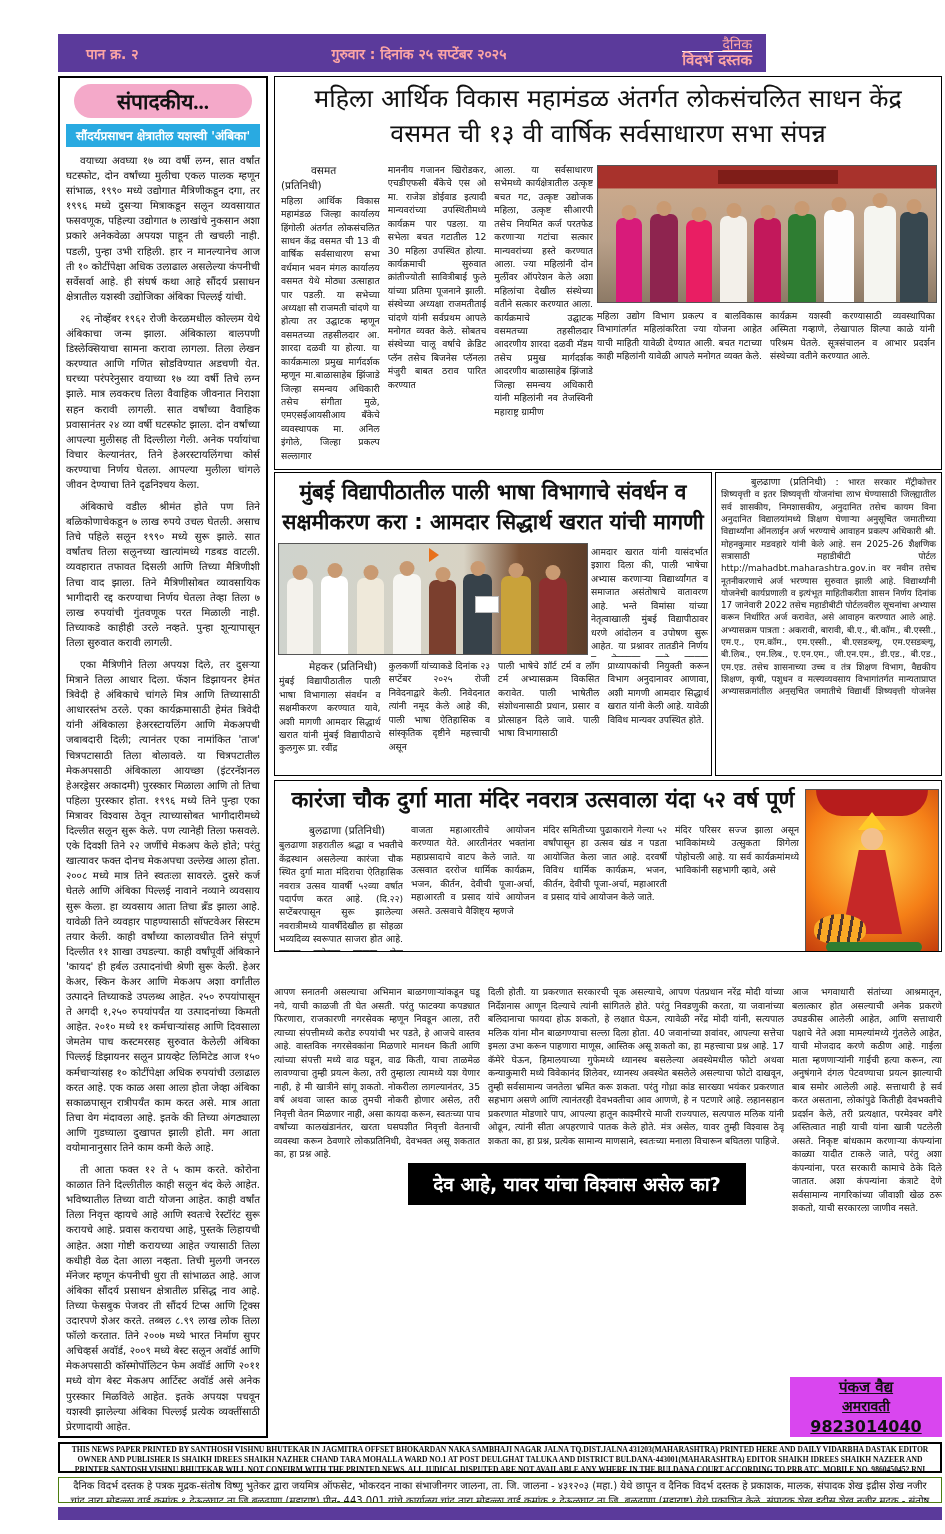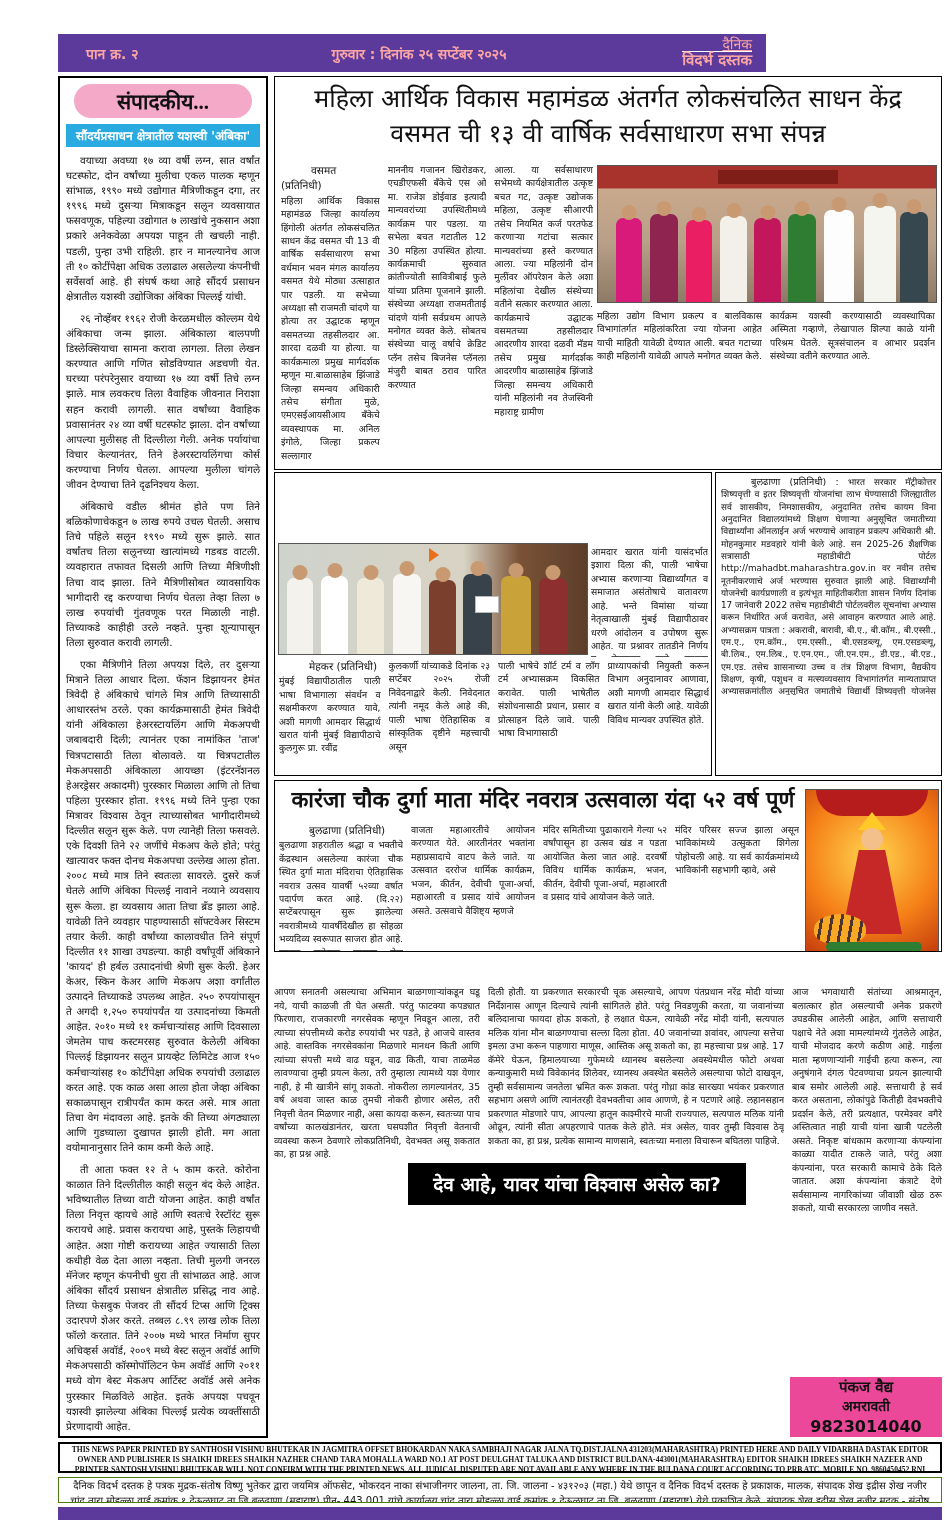--- a/index.html
+++ b/index.html
@@ -101,20 +101,21 @@
       <div class="f" style="left:302px;top:46px;width:28px;height:90px;background:#37474f;"></div>
       <div style="position:absolute;left:120px;top:4px;width:120px;height:14px;background:#7f1d18;"></div>
     </div>
     <div style="position:absolute;left:322px;top:232px;width:338px;height:154px;" class="cols">
       <div class="col">महिला उद्योग विभाग प्रकल्प व बालविकास विभागांतर्गत महिलांकरिता ज्या योजना आहेत याची माहिती यावेळी देण्यात आली. बचत गटाच्या काही महिलांनी यावेळी आपले मनोगत व्यक्त केले.</div>
       <div class="col">कार्यक्रम यशस्वी करण्यासाठी व्यवस्थापिका अस्मिता गव्हाणे, लेखापाल शिल्पा काळे यांनी परिश्रम घेतले. सूत्रसंचालन व आभार प्रदर्शन संस्थेच्या वतीने करण्यात आले.</div>
     </div>
   </div>
 
   <div class="abox" style="left:274px;top:472px;width:438px;height:304px;border-width:1px;">
+    <div class="headline2">मुंबई विद्यापीठातील पाली भाषा विभागाचे संवर्धन व सक्षमीकरण करा : आमदार सिद्धार्थ खरात यांची मागणी</div>
 
     <div class="photo" style="left:3px;top:70px;width:308px;height:110px;
          background:linear-gradient(90deg,#cfd3cd 0%,#d8d3c4 60%,#7a5236 78%,#5d3e2a 100%);">
       <div class="f" style="left:8px;top:34px;width:26px;height:76px;background:#f4f2ec;"></div>
       <div class="f" style="left:42px;top:32px;width:27px;height:78px;background:#ffffff;"></div>
       <div class="f" style="left:78px;top:34px;width:27px;height:76px;background:#efe9da;"></div>
       <div class="f" style="left:114px;top:30px;width:28px;height:80px;background:#f7f6f2;"></div>
       <div class="f" style="left:150px;top:36px;width:27px;height:74px;background:#7b3f2e;"></div>
       <div class="f" style="left:184px;top:30px;width:29px;height:80px;background:#37424a;"></div>
       <div class="f" style="left:222px;top:32px;width:30px;height:78px;background:#c9a23a;"></div>
@@ -164,21 +165,21 @@
       <div style="position:absolute;left:20px;top:152px;width:96px;height:10px;background:#2e7d32;border-radius:5px;"></div>
     </div>
     <div style="position:absolute;left:530px;top:180px;width:132px;font-size:8.8px;text-align:center;">आवाहन मंदिर समितीने केले आहे.</div>
   </div>
 
   <div class="opinion">
     <div class="op-col" style="left:0;width:206px;">आपण सनातनी असल्याचा अभिमान बाळगणाऱ्यांकडून घडू नये, याची काळजी ती घेत असती. परंतु फाटक्या कपड्यात फिरणारा, राजकारणी नगरसेवक म्हणून निवडून आला, तरी त्याच्या संपत्तीमध्ये करोड रुपयांची भर पडते, हे आजचे वास्तव आहे. वास्तविक नगरसेवकांना मिळणारे मानधन किती आणि त्यांच्या संपत्ती मध्ये वाढ घडून, वाढ किती, याचा ताळमेळ लावण्याचा तुम्ही प्रयत्न केला, तरी तुम्हाला त्यामध्ये यश येणार नाही, हे मी खात्रीने सांगू शकतो. नोकरीला लागल्यानंतर, 35 वर्ष अथवा जास्त काळ तुमची नोकरी होणार असेल, तरी निवृत्ती वेतन मिळणार नाही, असा कायदा करून, स्वतःच्या पाच वर्षांच्या कालखंडानंतर, खरता घसघशीत निवृत्ती वेतनाची व्यवस्था करून ठेवणारे लोकप्रतिनिधी, देवभक्त असू शकतात का, हा प्रश्न आहे.</div>
     <div class="op-col" style="left:214px;width:296px;">दिली होती. या प्रकरणात सरकारची चूक असल्याचे, आपण पंतप्रधान नरेंद्र मोदी यांच्या निर्देशनास आणून दिल्याचे त्यांनी सांगितले होते. परंतु निवडणुकी करता, या जवानांच्या बलिदानाचा फायदा होऊ शकतो, हे लक्षात घेऊन, त्यावेळी नरेंद्र मोदी यांनी, सत्यपाल मलिक यांना मौन बाळगण्याचा सल्ला दिला होता. 40 जवानांच्या शवांवर, आपल्या सत्तेचा इमला उभा करून पाहणारा माणूस, आस्तिक असू शकतो का, हा महत्त्वाचा प्रश्न आहे. 17 कॅमेरे घेऊन, हिमालयाच्या गुफेमध्ये ध्यानस्थ बसलेल्या अवस्थेमधील फोटो अथवा कन्याकुमारी मध्ये विवेकानंद शिलेवर, ध्यानस्थ अवस्थेत बसलेले असल्याचा फोटो दाखवून, तुम्ही सर्वसामान्य जनतेला भ्रमित करू शकता. परंतु गोध्रा कांड सारख्या भयंकर प्रकरणात सहभाग असणे आणि त्यानंतरही देवभक्तीचा आव आणणे, हे न पटणारे आहे. लहानसहान प्रकरणात मोडणारे पाप, आपल्या हातून काश्मीरचे माजी राज्यपाल, सत्यपाल मलिक यांनी ओढून, त्यांनी सीता अपहरणाचे पातक केले होते. मंत्र असेल, यावर तुम्ही विश्वास ठेवू शकता का, हा प्रश्न, प्रत्येक सामान्य माणसाने, स्वतःच्या मनाला विचारून बघितला पाहिजे.</div>
     <div class="op-col" style="left:518px;width:150px;">आज भगवाधारी संतांच्या आश्रमातून, बलात्कार होत असल्याची अनेक प्रकरणे उघडकीस आलेली आहेत, आणि सत्ताधारी पक्षाचे नेते अशा मामल्यांमध्ये गुंतलेले आहेत, याची मोजदाद करणे कठीण आहे. गाईला माता म्हणणाऱ्यांनी गाईची हत्या करून, त्या अनुषंगाने दंगल पेटवण्याचा प्रयत्न झाल्याची बाब समोर आलेली आहे. सत्ताधारी हे सर्व करत असताना, लोकांपुढे कितीही देवभक्तीचे प्रदर्शन केले, तरी प्रत्यक्षात, परमेश्वर वगैरे अस्तित्वात नाही याची यांना खात्री पटलेली असते. निकृष्ट बांधकाम करणाऱ्या कंपन्यांना काळ्या यादीत टाकले जाते, परंतु अशा कंपन्यांना, परत सरकारी कामाचे ठेके दिले जातात. अशा कंपन्यांना कंत्राटे देणे सर्वसामान्य नागरिकांच्या जीवाशी खेळ ठरू शकतो, याची सरकारला जाणीव नसते.</div>
     <div class="blackbar">देव आहे, यावर यांचा विश्वास असेल का?</div>
-    <div class="author" style="background:#ec4899;">
+    <div class="author" style="background:#d946ef;text-decoration:underline;">
       <div class="nm">पंकज वैद्य</div>
       <div class="pl">अमरावती</div>
       <div class="ph">9823014040</div>
     </div>
   </div>
 
   <div class="foot-en">THIS NEWS PAPER PRINTED BY SANTHOSH VISHNU BHUTEKAR IN JAGMITRA OFFSET BHOKARDAN NAKA SAMBHAJI NAGAR JALNA TQ.DIST.JALNA 431203(MAHARASHTRA) PRINTED HERE AND DAILY VIDARBHA DASTAK EDITOR OWNER AND PUBLISHER IS SHAIKH IDREES SHAIKH NAZHER CHAND TARA MOHALLA WARD NO.1 AT POST DEULGHAT TALUKA AND DISTRICT BULDANA-443001(MAHARASHTRA) EDITOR SHAIKH IDREES SHAIKH NAZEER AND PRINTER SANTOSH VISHNU BHUTEKAR WILL NOT CONFIRM WITH THE PRINTED NEWS. ALL JUDICAL DISPUTED ARE NOT AVAILABLE ANY WHERE IN THE BULDANA COURT ACCORDING TO PRB ATC. MOBILE NO. 9860450452 RNI NO. MAHBIL/2019/77570 EMAIL. vidarbadastak@gmail.com</div>
   <div class="foot-mr">दैनिक विदर्भ दस्तक हे पत्रक मुद्रक-संतोष विष्णु भुतेकर द्वारा जयमित्र ऑफसेट, भोकरदन नाका संभाजीनगर जालना, ता. जि. जालना - ४३१२०३ (महा.) येथे छापून व दैनिक विदर्भ दस्तक हे प्रकाशक, मालक, संपादक शेख इद्रीस शेख नजीर चांद तारा मोहल्ला वार्ड क्रमांक १ देऊळघाट ता.जि.बुलढाणा (महाराष्ट्र) पीन- 443 001 यांचे कार्यालय चांद तारा मोहल्ला वार्ड क्रमांक १ देऊळघाट ता.जि. बुलढाणा (महाराष्ट्र) येथे प्रकाशित केले. संपादक शेख इद्रीस शेख नजीर मुद्रक - संतोष विष्णु भुतेकर हे छापलेल्या बातम्यांशी सहमत असतीलच असे नाही. फौजदारी ॲक्ट नुसार सर्व न्यायप्रविष्ट वाद केवळ बुलढाणा न्यायालयांतर्गत, अन्यत्र कोठेही नाही. मो. क्र. 9860450452 RNI NO. MAHBIL/2019/77570 भाषा हिंदी- मराठी E-mail id - vidarbadastak@gmail.com</div>
   <div class="foot-bar"></div>
 

